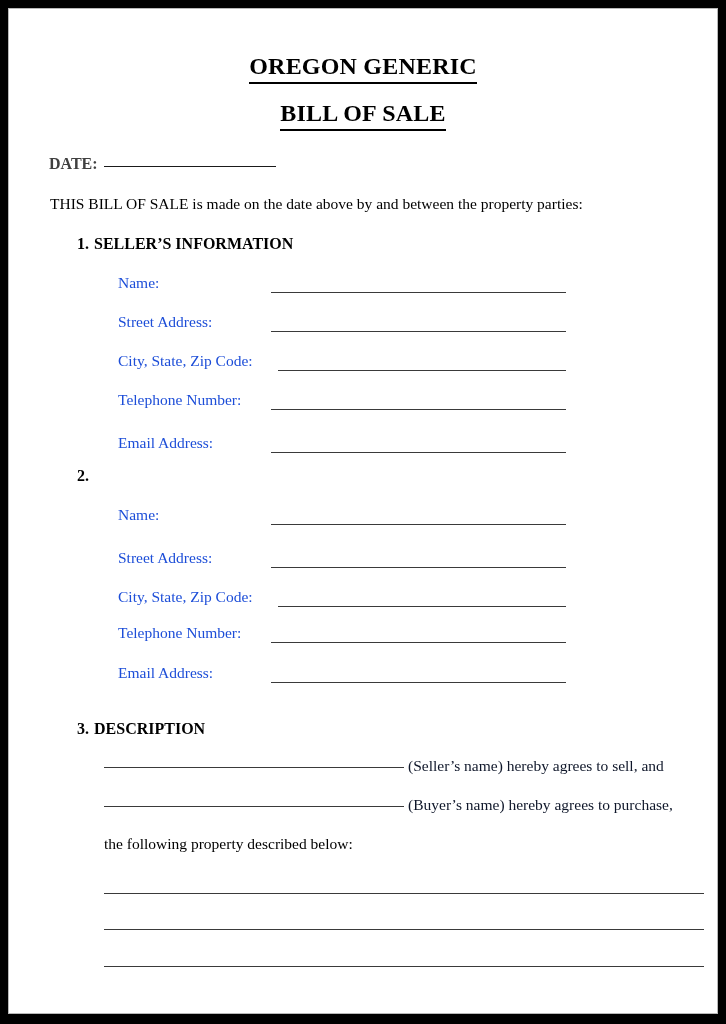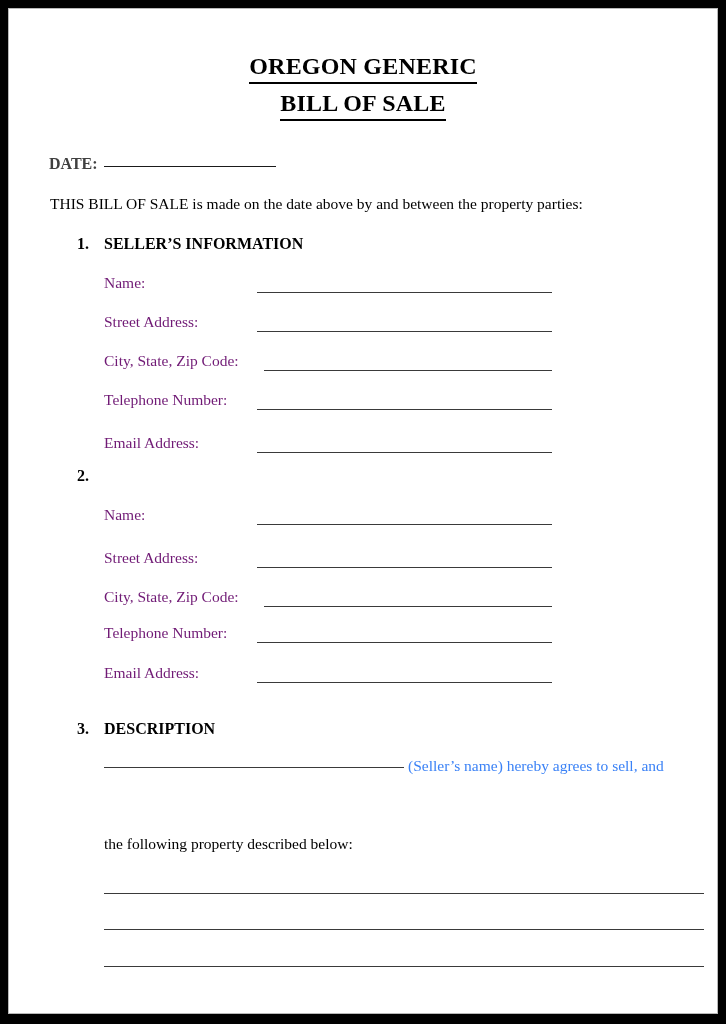--- a/index.html
+++ b/index.html
@@ -45,21 +45,21 @@
     line-height: 30px;
     color: #000000;
     letter-spacing: 0.2px;
   }
   .doc-title .tline {
     display: inline-block;
     border-bottom: 2.5px solid #000000;
     padding-bottom: 1px;
   }
   .title-line-2 {
-    margin-top: 4px;
+    margin-top: 14px;
   }
 
   
   .date-row {
     position: absolute;
     left: 40px;
     top: 146px;
     font-size: 16px;
     font-weight: bold;
     color: #404040;
@@ -92,32 +92,32 @@
     white-space: nowrap;
   }
   .section-heading .num {
     position: absolute;
     left: 0;
     top: 0;
     width: 26px;
     text-align: left;
   }
   .section-heading .htext {
-    margin-left: 27px;
+    margin-left: 17px;
     display: inline-block;
   }
 
   
   .field-row {
     position: absolute;
-    left: 95px;
+    left: 109px;
     width: 450px;
     height: 20px;
     font-size: 15.5px;
-    color: #701a75;
+    color: #1d4ed8;
     white-space: nowrap;
   }
   .field-row .flabel {
     position: absolute;
     left: 0;
     top: 0;
     line-height: 20px;
   }
   .field-row .frule {
     position: absolute;
@@ -126,21 +126,21 @@
     bottom: 0px;
     border-bottom: 1.6px solid #3a3a3a;
   }
 
   
   .desc-line {
     position: absolute;
     left: 95px;
     height: 22px;
     font-size: 15.5px;
-    color: #3b82f6;
+    color: #0f172a;
     white-space: nowrap;
   }
   .desc-line .name-blank {
     display: inline-block;
     width: 300px;
     border-bottom: 1.6px solid #3a3a3a;
     vertical-align: 3px;
   }
   .desc-line .after-text {
     padding-left: 4px;
@@ -231,20 +231,23 @@
 
     <div class="section-heading" style="left:68px; top:711px;">
       <span class="num">3.</span>
       <span class="htext">DESCRIPTION</span>
     </div>
 
     <div class="desc-line" style="top:748px;">
       <span class="name-blank"></span><span class="after-text">(Seller’s name) hereby agrees to sell, and</span>
     </div>
 
+    <div class="desc-line" style="top:787px;">
+      <span class="name-blank"></span><span class="after-text">(Buyer’s name) hereby agrees to purchase,</span>
+    </div>
 
     <div class="desc-note" style="top:826px;text-align:center;">the following property described below:</div>
 
     <div class="wide-rule" style="top:884px;"></div>
     <div class="wide-rule" style="top:920px;"></div>
     <div class="wide-rule" style="top:957px;"></div>
 
   </div>
 </div>
 

